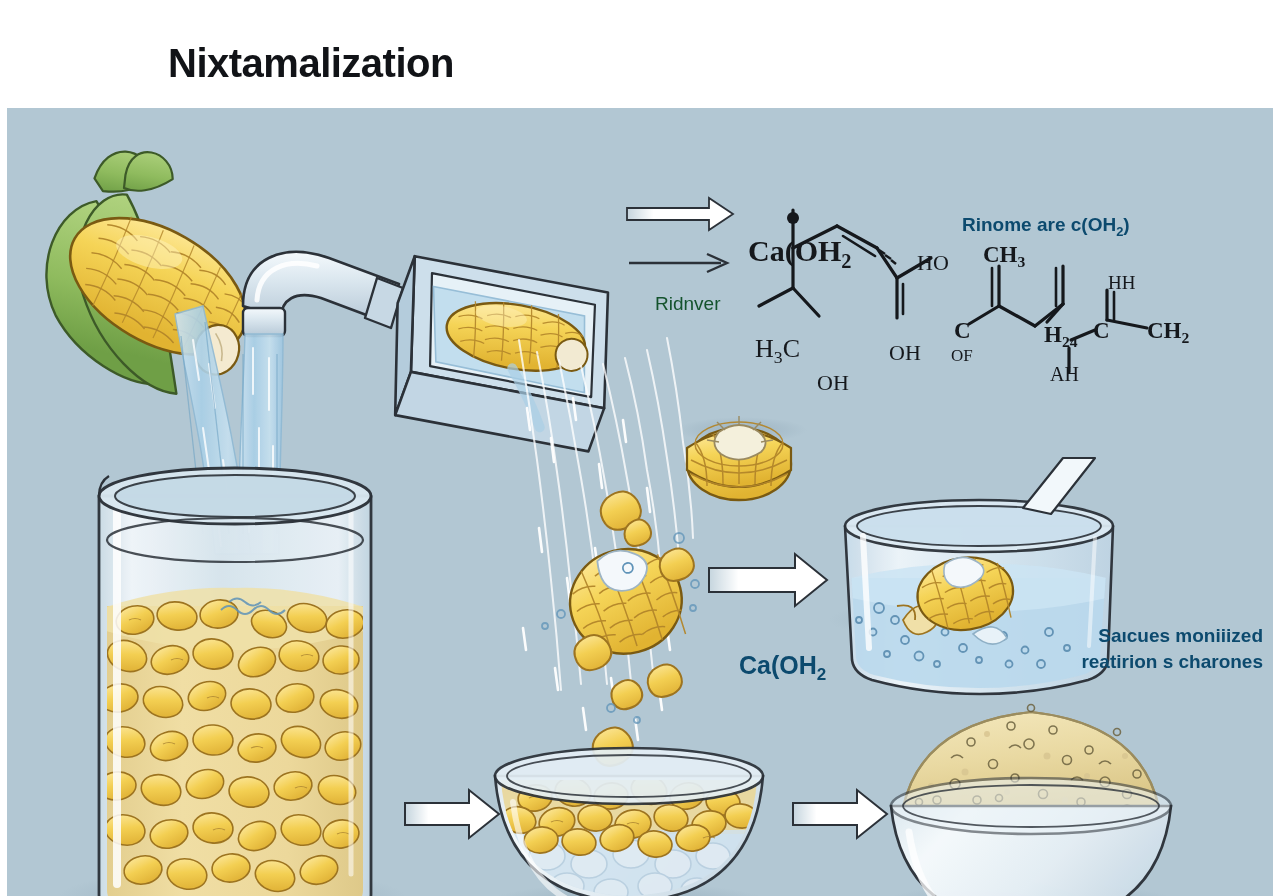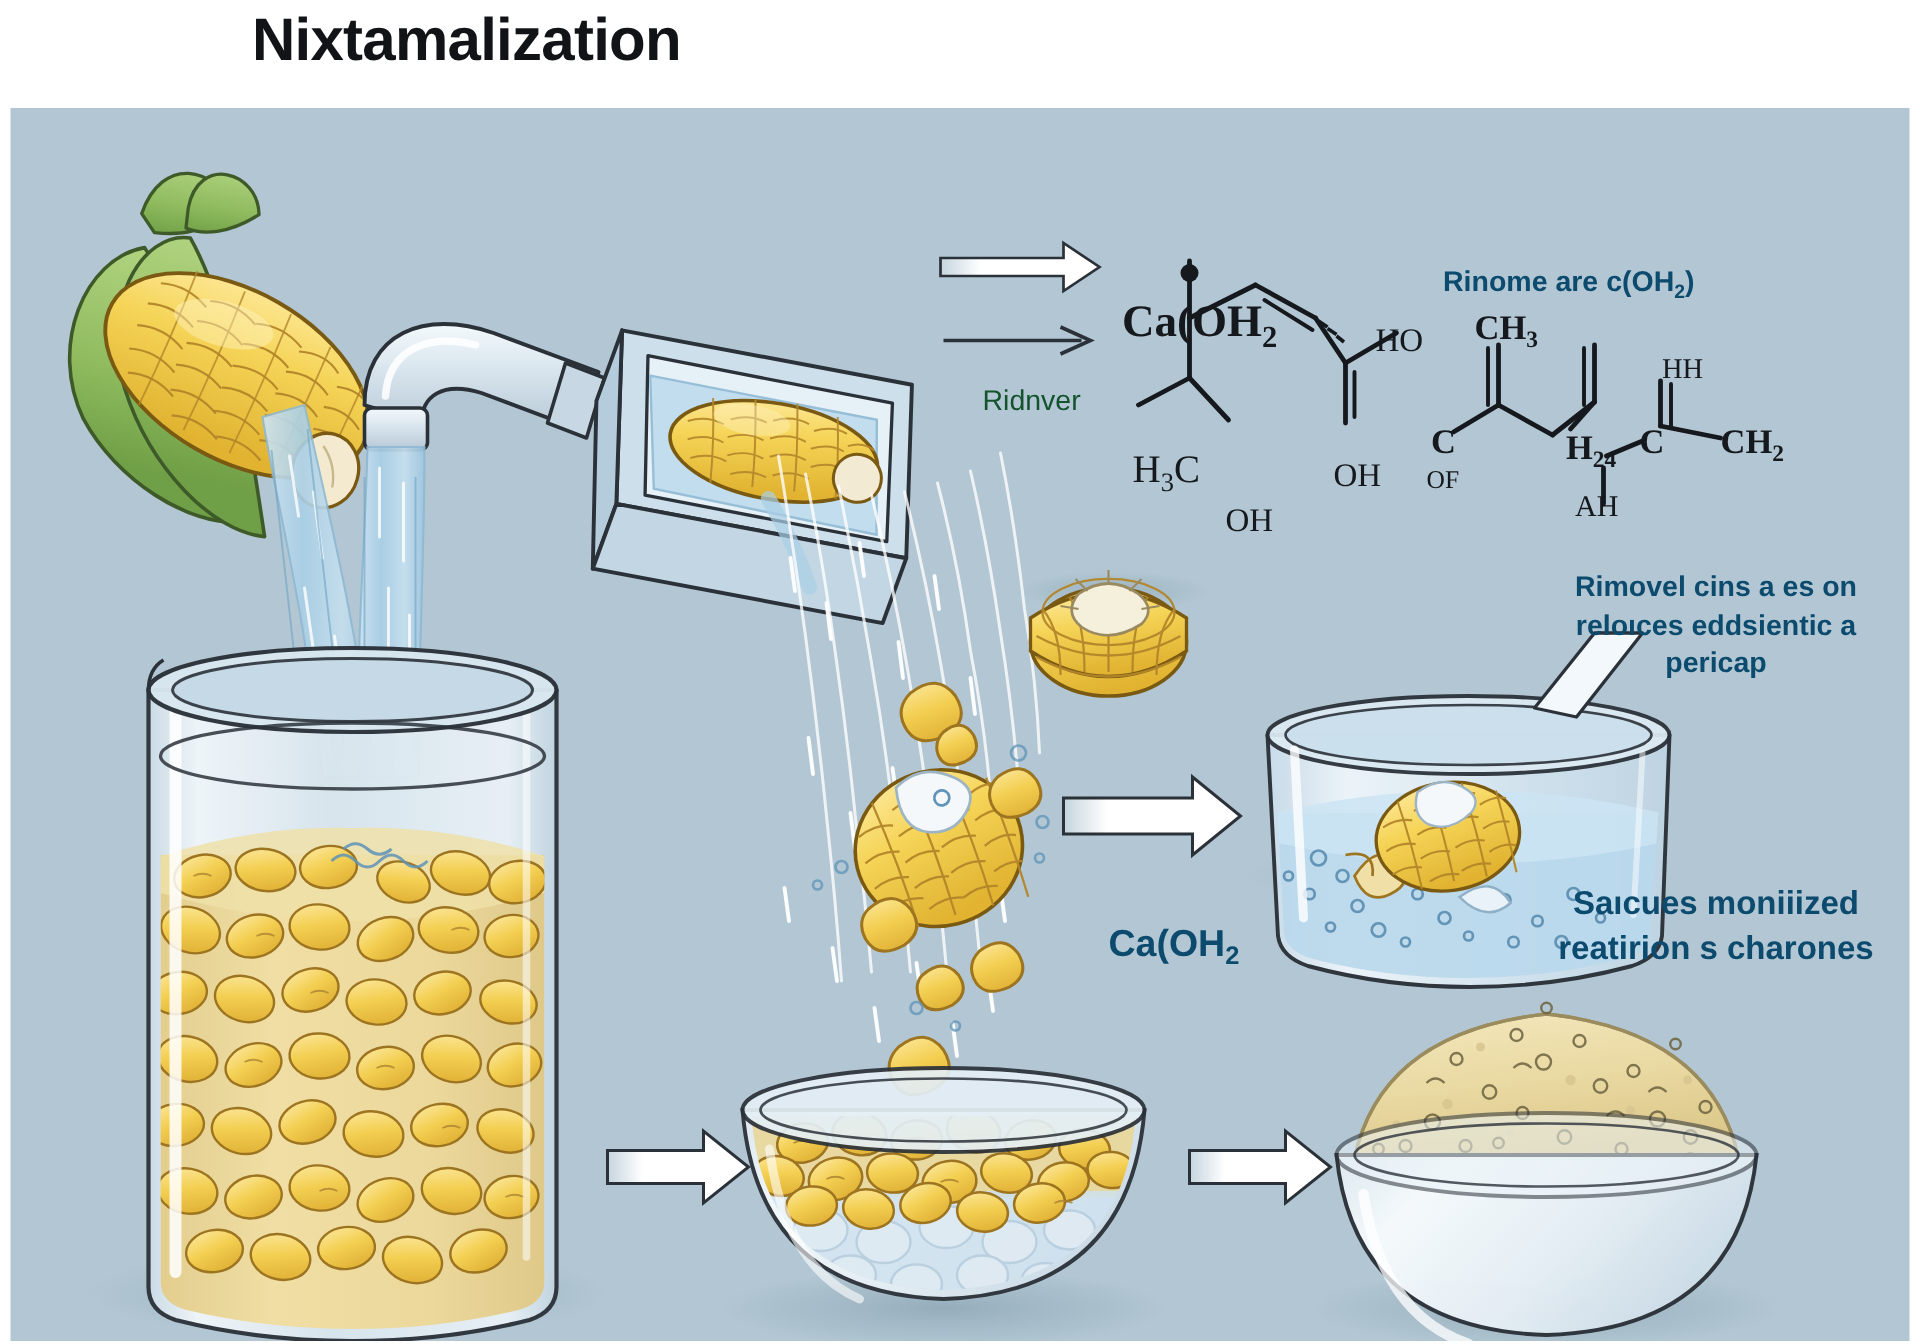--- a/index.html
+++ b/index.html
@@ -2,21 +2,21 @@
 <html><head>
 <meta charset="utf-8">
 <style>
   html,body{margin:0;padding:0;}
   body{
     width:1280px;height:896px;
     background:#ffffff;
     font-family:"Liberation Sans", sans-serif;
     overflow:hidden;
   }
-  #page{position:relative;width:1280px;height:840px;background:#ffffff;}
+  #page{position:relative;width:1280px;height:840px;background:#ffffff;margin-top:36px;}
 
   
   #title{
     position:absolute;left:168px;top:4px;
     font-size:40px;font-weight:bold;color:#111317;
     letter-spacing:-0.5px;line-height:1.15;
     white-space:nowrap;
   }
 
   
@@ -31,21 +31,21 @@
   .sub{font-size:0.68em;vertical-align:-0.35em;}
 
   
   .layer{position:absolute;left:0;top:0;width:1266px;height:822px;}
 
   
   #txt-rinome{left:955px;top:106px;font-size:19px;}
   #txt-ridnver{left:648px;top:185px;font-size:19px;color:#14532d;font-weight:normal;}
   #txt-caoh-mid{left:732px;top:543px;font-size:25px;}
   #txt-remove{left:1021px;top:307px;font-size:19px;width:232px;text-align:center;line-height:1.35;white-space:normal;}
-  #txt-solubl{left:1018px;top:515px;font-size:22px;width:238px;text-align:center;line-height:1.35;white-space:normal;}
+  #txt-solubl{left:1018px;top:515px;font-size:19px;width:238px;text-align:right;line-height:1.35;white-space:normal;}
 
   
   .atom{position:absolute;font-family:"Liberation Serif", serif;color:#15181c;white-space:nowrap;}
 </style>
 </head>
 <body>
 
 <div id="page">
 
   <div id="title">Nixtamalization</div>
@@ -690,25 +690,20 @@
     <div class="atom" style="left:1101px;top:164px;font-size:19px;">HH</div>
     <div class="atom" style="left:1140px;top:210px;font-size:23px;font-weight:bold;"><span>CH</span><span class="sub">2</span></div>
     <div class="atom" style="left:1043px;top:255px;font-size:20px;">AH</div>
 
     <div class="lbl" id="txt-rinome"><span>Rinome are c(OH</span><span class="sub">2</span><span>)</span></div>
 
     <div class="lbl reg" id="txt-ridnver">Ridnver</div>
 
     <div class="lbl" id="txt-caoh-mid"><span>Ca(OH</span><span class="sub">2</span></div>
 
-    <div class="lbl" id="txt-remove">
-      <span>Rimovel cins a es on</span><br>
-      <span>reloıces eddsientic a</span><br>
-      <span>pericap</span>
-    </div>
 
     <div class="lbl" id="txt-solubl">
       <span>Saıcues moniiized</span><br>
       <span>reatirion s charones</span>
     </div>
 
   </div>
 </div>
 
 </body></html>

